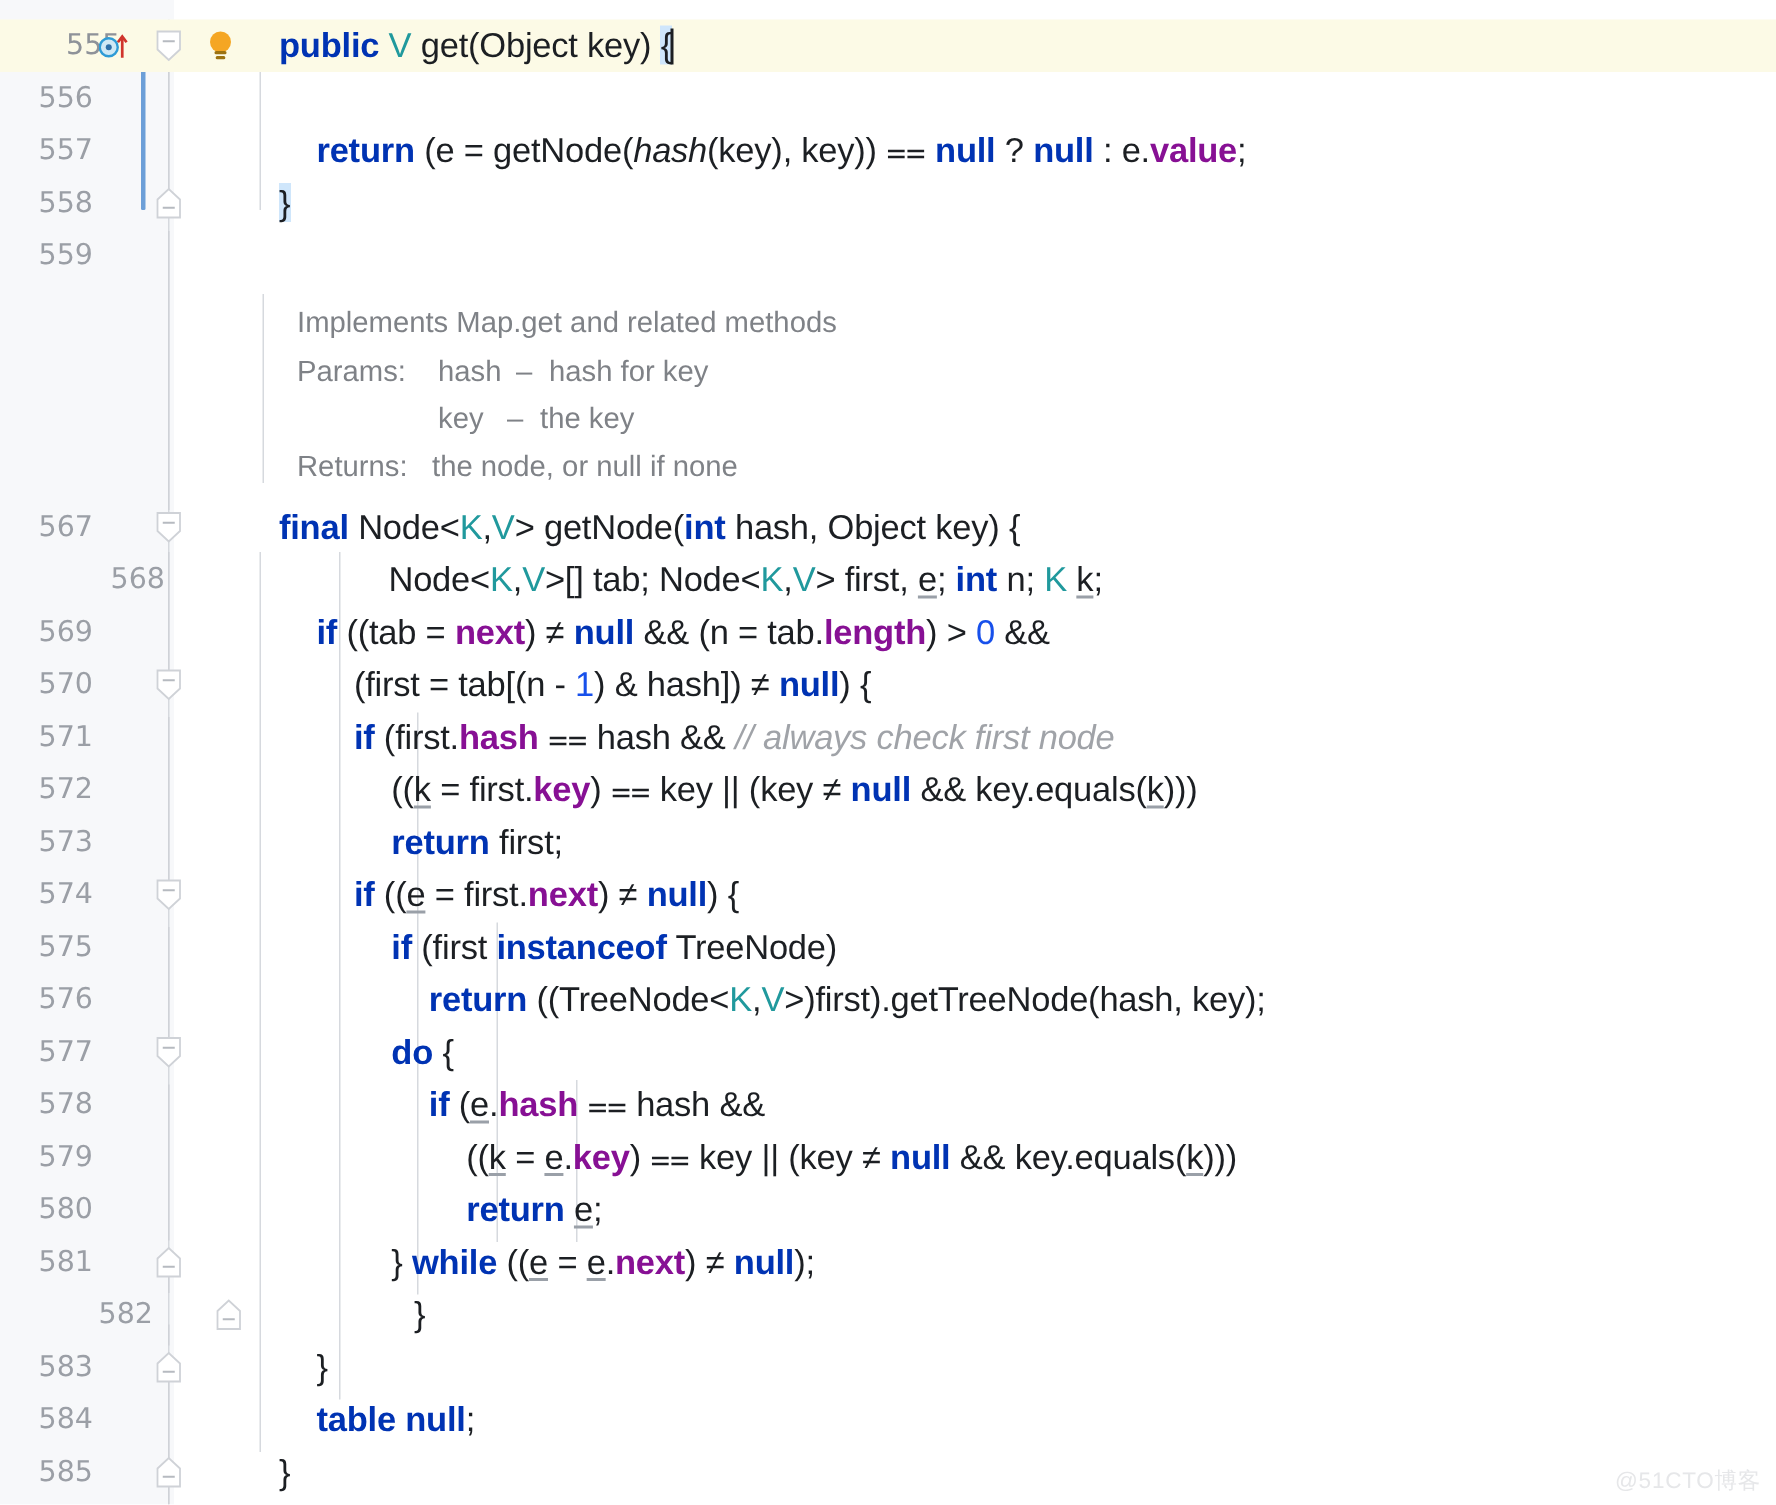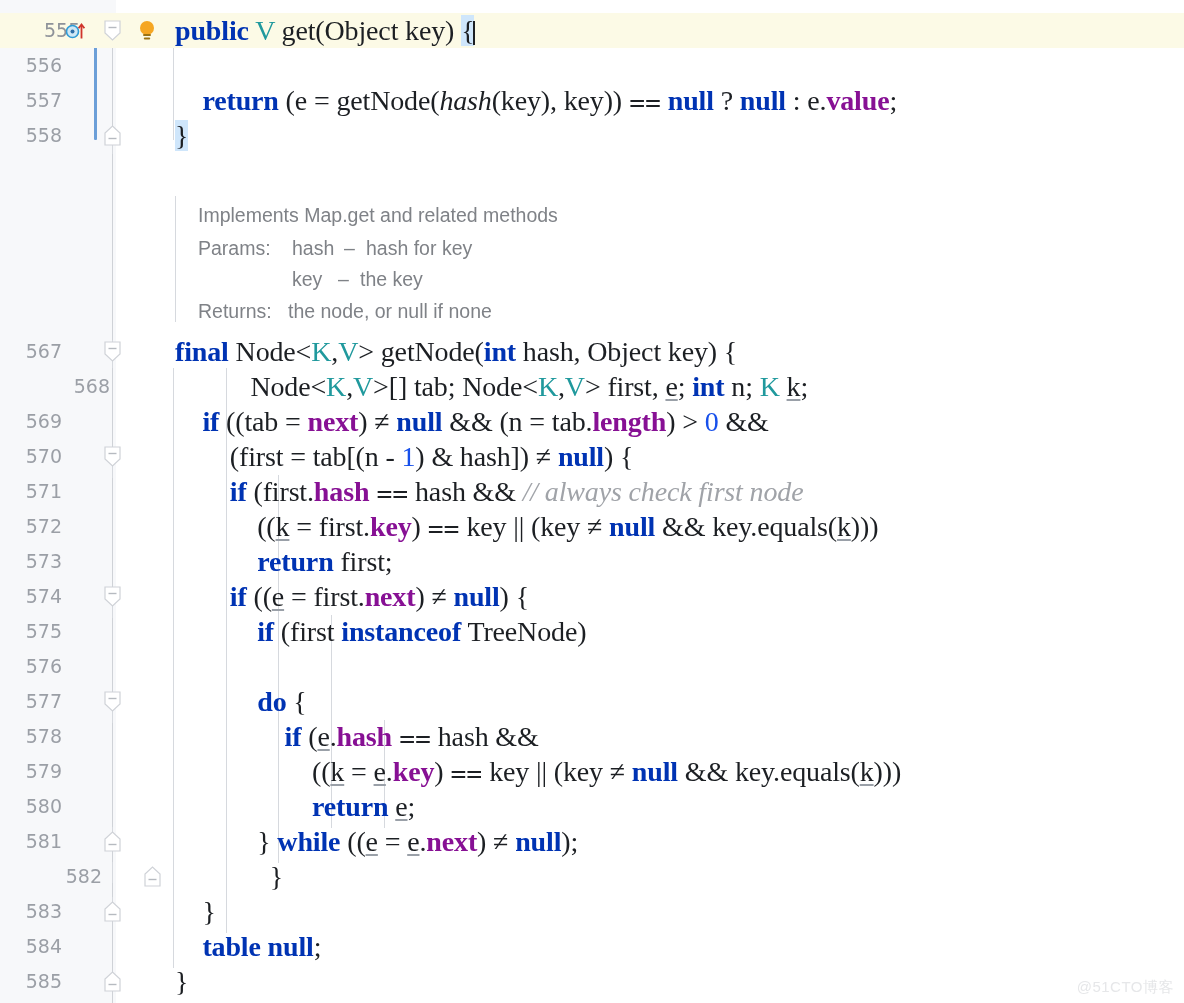--- a/index.html
+++ b/index.html
@@ -69,25 +69,25 @@
   .fold svg { display:block; }
 
   
   .fold-line {
     position:absolute; left:112px; width:1px;
     background:#cfd2d7;
   }
 
   
   .code {
-    position:absolute; left:175px; top:0; height:35px;
+    position:absolute; left:186px; top:0; height:35px;
     line-height:35px;
     white-space:pre;
-    font-family:Liberation Serif, serif;
-    font-size:28px;
+    font-family:Liberation Sans, sans-serif;
+    font-size:23px;
     letter-spacing:-0.15px;
     color:#1c1f23;
   }
   .kw   { color:#0033b3; font-weight:bold; }
   .typ  { color:#20999d; }
   .fld  { color:#871094; font-weight:bold; }
   .num  { color:#1750eb; }
   .cmt  { color:#a0a3a8; font-style:italic; }
   .ital { font-style:italic; }
   .und  { text-decoration:underline; text-decoration-color:#9aa0a8; text-underline-offset:3px; }
@@ -225,20 +225,24 @@
     <div class="lineno">558</div>
     <div class="fold">
       <svg width="17" height="21" viewBox="0 0 17 21">
         <path d="M1 20 H16 V8 L8.5 1 L1 8 Z" fill="#ffffff" stroke="#cfd2d7" stroke-width="1.2"></path>
         <path d="M4.5 13.5 H12.5" stroke="#b6bac0" stroke-width="1.4"></path>
       </svg>
     </div>
     <div class="code"><span class="sel">}</span></div>
   </div>
 
+  <div class="row" style="top:153px;">
+    <div class="lineno">559</div>
+    <div class="code"></div>
+  </div>
 
   <div class="row" style="top:334px;">
     <div class="lineno">567</div>
     <div class="fold">
       <svg width="17" height="21" viewBox="0 0 17 21">
         <path d="M1 1 H16 V13 L8.5 20 L1 13 Z" fill="#ffffff" stroke="#cfd2d7" stroke-width="1.2"></path>
         <path d="M4.5 7.5 H12.5" stroke="#b6bac0" stroke-width="1.4"></path>
       </svg>
     </div>
     <div class="code"><span class="kw">final</span> Node&lt;<span class="typ">K</span>,<span class="typ">V</span>&gt; getNode(<span class="kw">int</span> hash, Object key) {</div>
@@ -291,20 +295,21 @@
     <div class="code">        <span class="kw">if</span> ((<span class="und">e</span> = first.<span class="fld">next</span>) <span class="op">≠</span> <span class="kw">null</span>) {</div>
   </div>
 
   <div class="row" style="top:614px;">
     <div class="lineno">575</div>
     <div class="code">            <span class="kw">if</span> (first <span class="kw">instanceof</span> TreeNode)</div>
   </div>
 
   <div class="row" style="top:649px;">
     <div class="lineno">576</div>
+    <div class="code">                <span class="kw">return</span> ((TreeNode&lt;<span class="typ">K</span>,<span class="typ">V</span>&gt;)first).getTreeNode(hash, key);</div>
   </div>
 
   <div class="row" style="top:684px;">
     <div class="lineno">577</div>
     <div class="fold">
       <svg width="17" height="21" viewBox="0 0 17 21">
         <path d="M1 1 H16 V13 L8.5 20 L1 13 Z" fill="#ffffff" stroke="#cfd2d7" stroke-width="1.2"></path>
         <path d="M4.5 7.5 H12.5" stroke="#b6bac0" stroke-width="1.4"></path>
       </svg>
     </div>

